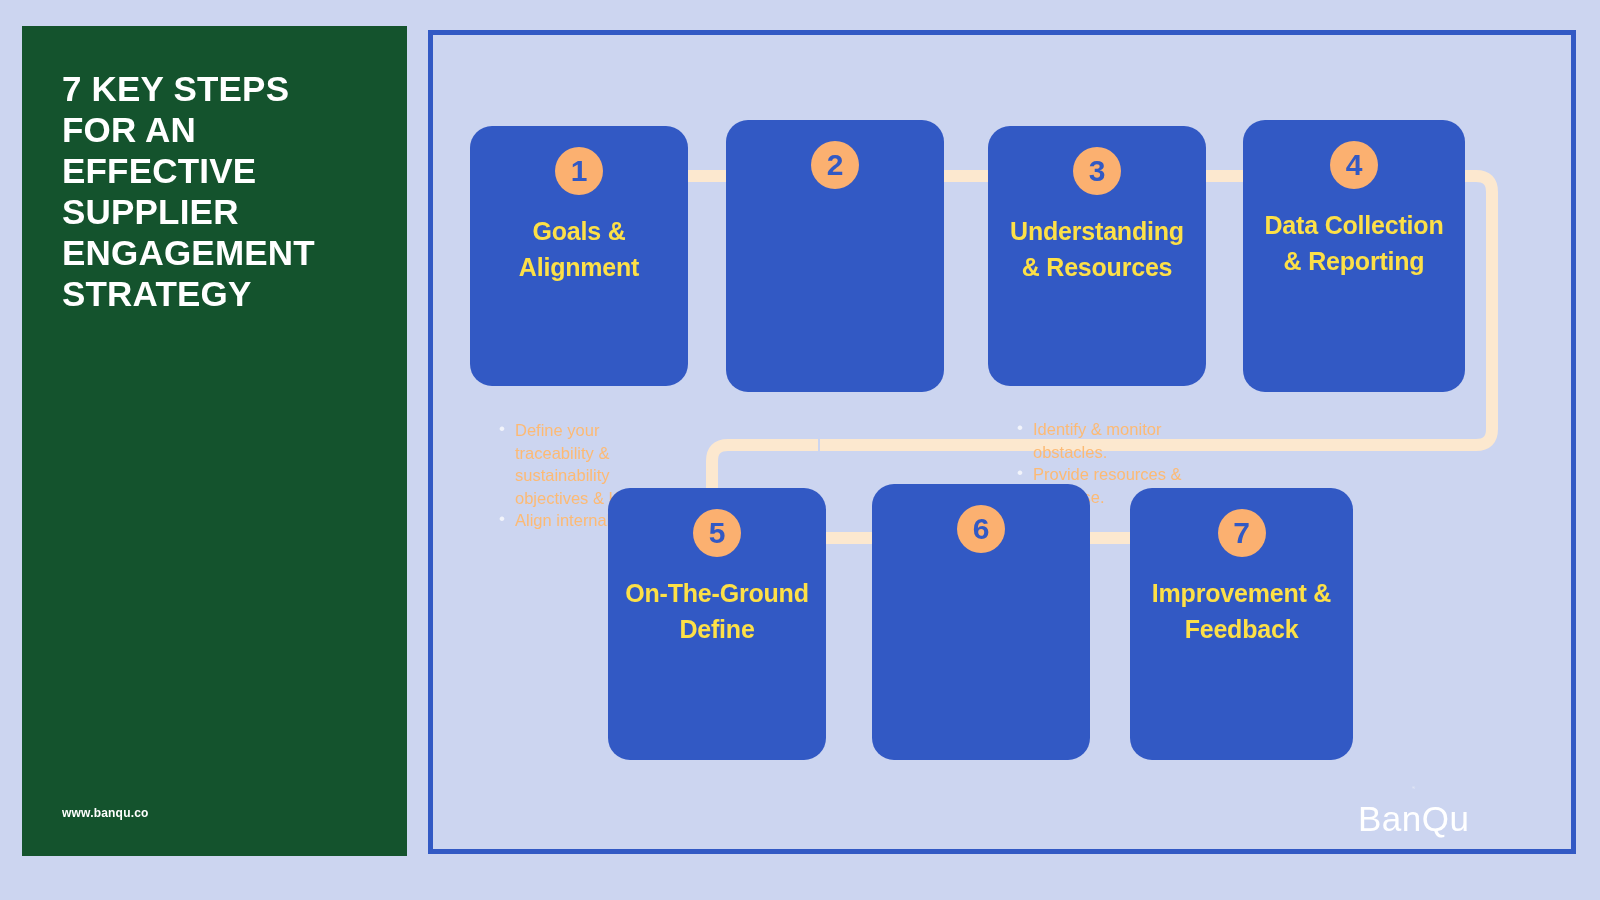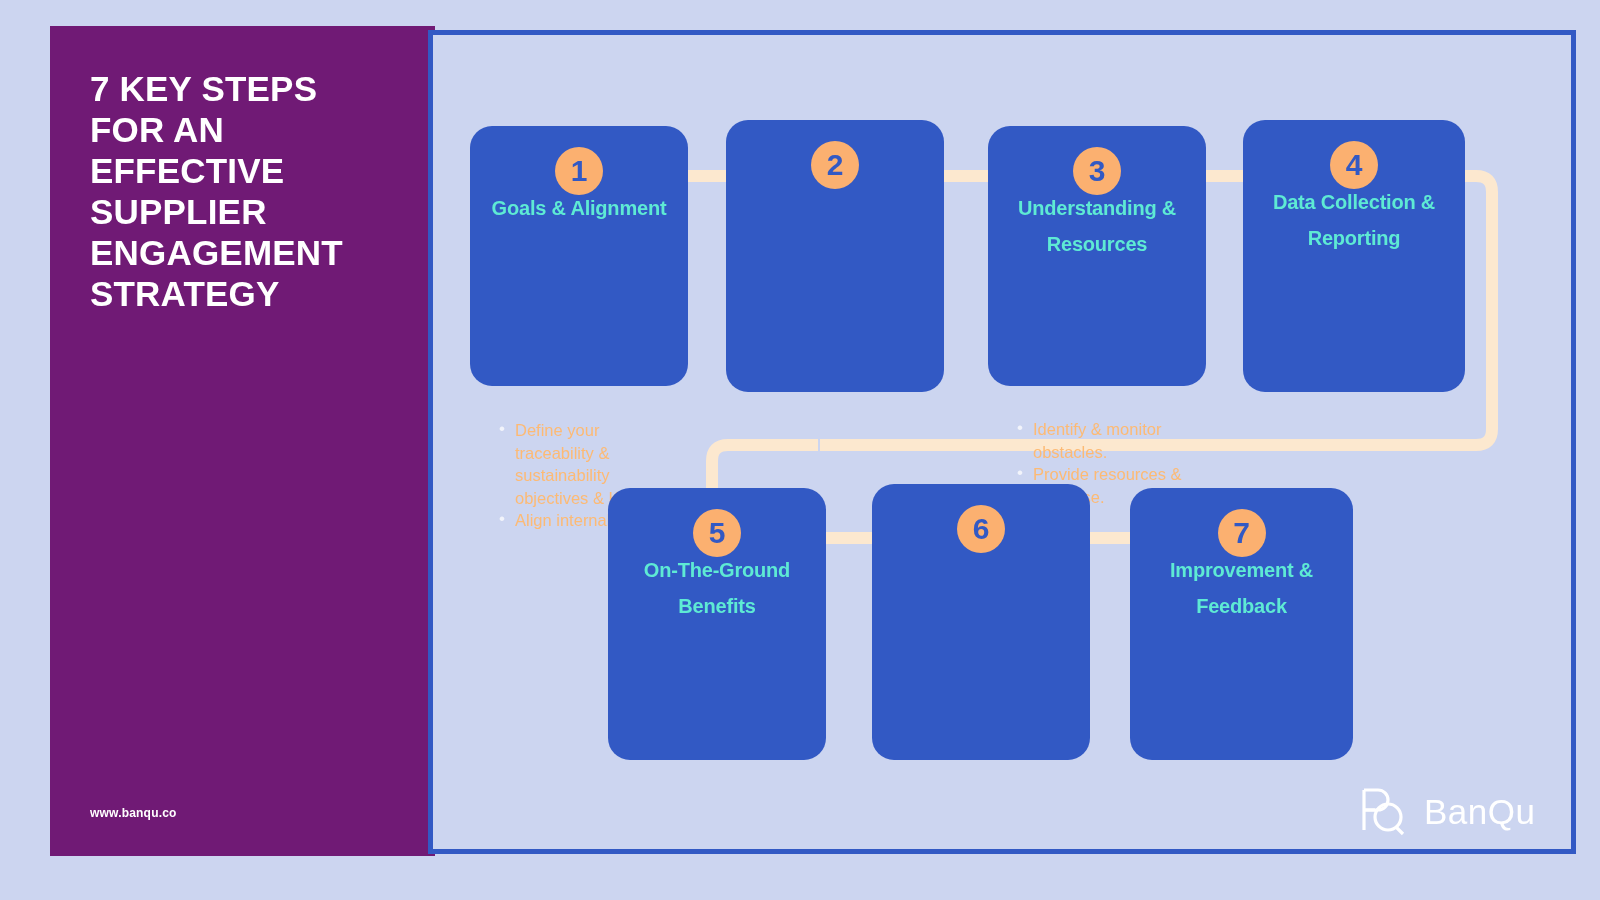--- a/index.html
+++ b/index.html
@@ -18,23 +18,22 @@
     overflow: hidden;
   }
 
   
   #left-panel {
     position: absolute;
     left: 22px;
     top: 26px;
     width: 385px;
     height: 830px;
-    background: #701a75;
+    background: #14532d;
     box-sizing: border-box;
-    margin-left: 28px;
   }
   #page-title {
     position: absolute;
     left: 40px;
     top: 42px;
     width: 320px;
     color: #ffffff;
     font-size: 35px;
     line-height: 41px;
     font-weight: bold;
@@ -92,25 +91,25 @@
     border-radius: 50%;
     background: #fbb070;
     color: #3259c4;
     font-size: 30px;
     font-weight: bold;
     line-height: 48px;
     text-align: center;
   }
   .card-title {
     position: absolute;
-    top: 64px;
+    top: 87px;
     left: 10px;
     right: 10px;
-    color: #5eead4;
-    font-size: 20px;
+    color: #fde047;
+    font-size: 25px;
     line-height: 36px;
     font-weight: bold;
     text-align: center;
     letter-spacing: -0.2px;
   }
   .card-bullets {
     position: absolute;
     left: 18px;
     right: 12px;
     margin: 9px;
@@ -150,20 +149,21 @@
 
   
   #logo {
     position: absolute;
     left: 1358px;
     top: 786px;
     height: 50px;
     display: flex;
     align-items: center;
     gap: 12px;
+    flex-direction: column;
   }
   #logo-wordmark {
     color: #ffffff;
     font-size: 35px;
     letter-spacing: 0.5px;
     line-height: 1;
   }
 </style>
 </head>
 <body>
@@ -227,21 +227,21 @@
 
   <div class="card" id="card-4">
     <div class="badge">4</div>
     <div class="card-title">Data Collection
 &amp; Reporting</div>
   </div>
 
   <div class="card" id="card-5">
     <div class="badge">5</div>
     <div class="card-title">On-The-Ground
-Benefits</div>
+Define</div>
 
   </div>
 
   <div class="card" id="card-6">
     <div class="badge">6</div>
 
   </div>
 
   <div class="card" id="card-7">
     <div class="badge">7</div>

